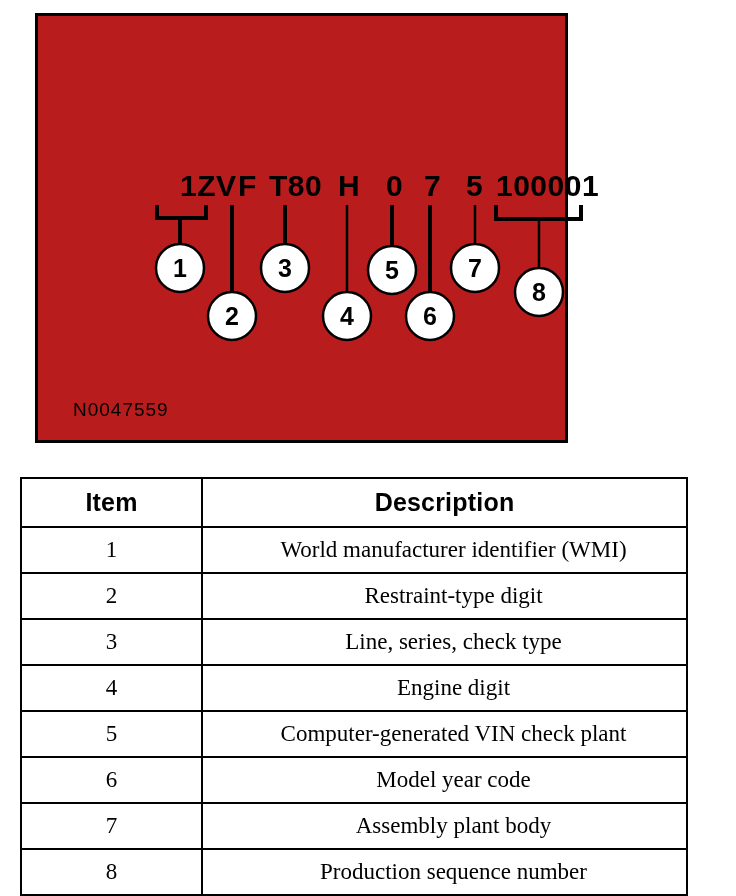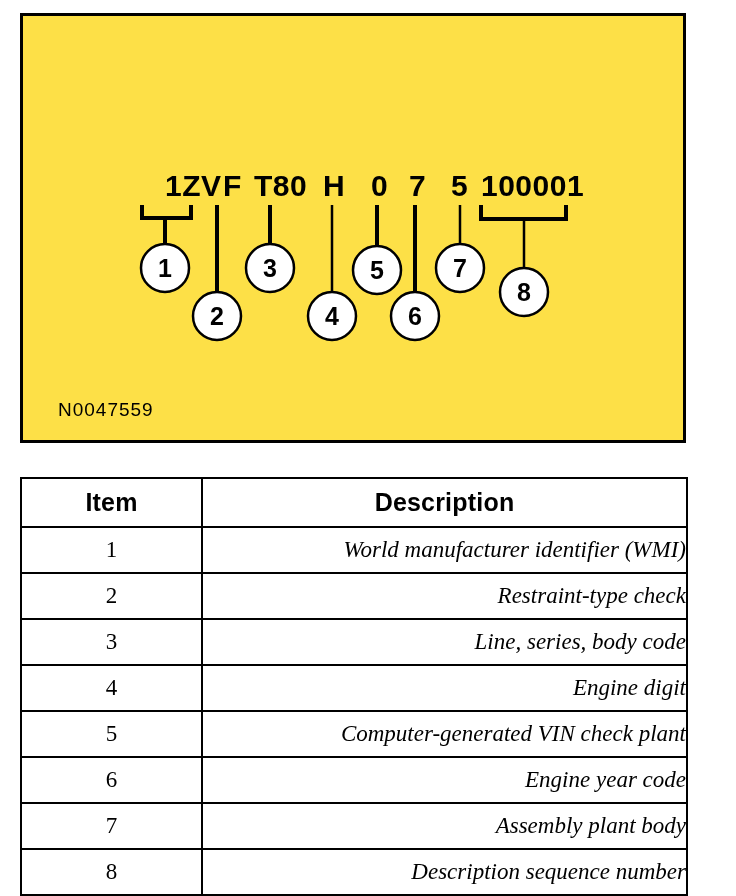--- a/index.html
+++ b/index.html
@@ -12,27 +12,27 @@
     height: 896px;
     font-family: "Liberation Sans", sans-serif;
     color: #000000;
     position: relative;
     overflow: hidden;
   }
 
   
   #figure-panel {
     position: absolute;
-    left: 20px;
+    left: 35px;
     top: 13px;
-    width: 666px;
+    width: 533px;
     height: 430px;
     border: 3px solid #000000;
     box-sizing: border-box;
-    background: #fde047;
+    background: #b91c1c;
   }
 
   #figure-svg {
     position: absolute;
     left: 0;
     top: 0;
     width: 666px;
     height: 430px;
     display: block;
   }
@@ -85,23 +85,22 @@
     margin-left: 20px;
   }
   #item-table tbody td.cell-item {
     font-family: "Liberation Serif", serif;
     font-size: 23px;
     text-align: center;
   }
   #item-table tbody td.cell-desc {
     font-family: "Liberation Serif", serif;
     font-size: 23px;
-    text-align: right;
+    text-align: center;
     padding-left: 18px;
-    font-style: italic;
   }
 </style>
 </head>
 <body>
 
 <div id="figure-panel">
   <svg id="figure-svg" viewBox="0 0 666 430">
 
     <text class="vin-seg" x="142" y="180">1ZV</text>
     <text class="vin-seg" x="200" y="180">F</text>
@@ -182,40 +181,40 @@
       <th>Description</th>
     </tr>
   </thead>
   <tbody>
     <tr>
       <td class="cell-item">1</td>
       <td class="cell-desc">World manufacturer identifier (WMI)</td>
     </tr>
     <tr>
       <td class="cell-item">2</td>
-      <td class="cell-desc">Restraint-type check</td>
+      <td class="cell-desc">Restraint-type digit</td>
     </tr>
     <tr>
       <td class="cell-item">3</td>
-      <td class="cell-desc">Line, series, body code</td>
+      <td class="cell-desc">Line, series, check type</td>
     </tr>
     <tr>
       <td class="cell-item">4</td>
       <td class="cell-desc">Engine digit</td>
     </tr>
     <tr>
       <td class="cell-item">5</td>
       <td class="cell-desc">Computer-generated VIN check plant</td>
     </tr>
     <tr>
       <td class="cell-item">6</td>
-      <td class="cell-desc">Engine year code</td>
+      <td class="cell-desc">Model year code</td>
     </tr>
     <tr>
       <td class="cell-item">7</td>
       <td class="cell-desc">Assembly plant body</td>
     </tr>
     <tr>
       <td class="cell-item">8</td>
-      <td class="cell-desc">Description sequence number</td>
+      <td class="cell-desc">Production sequence number</td>
     </tr>
   </tbody>
 </table>
 
 </body></html>

